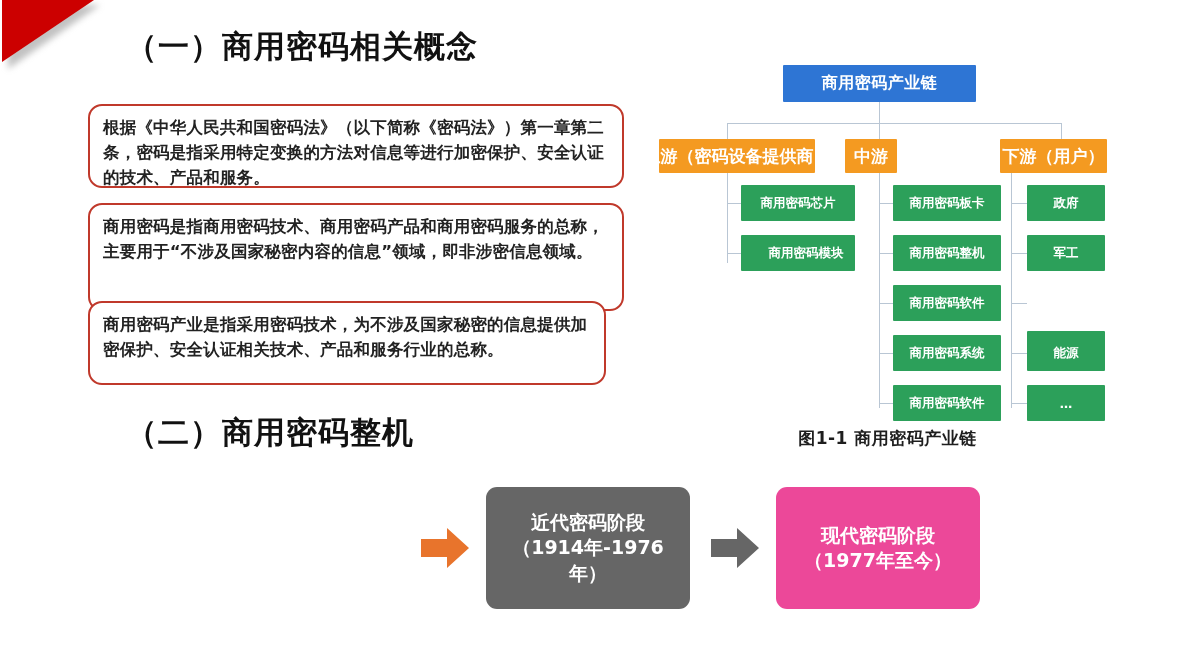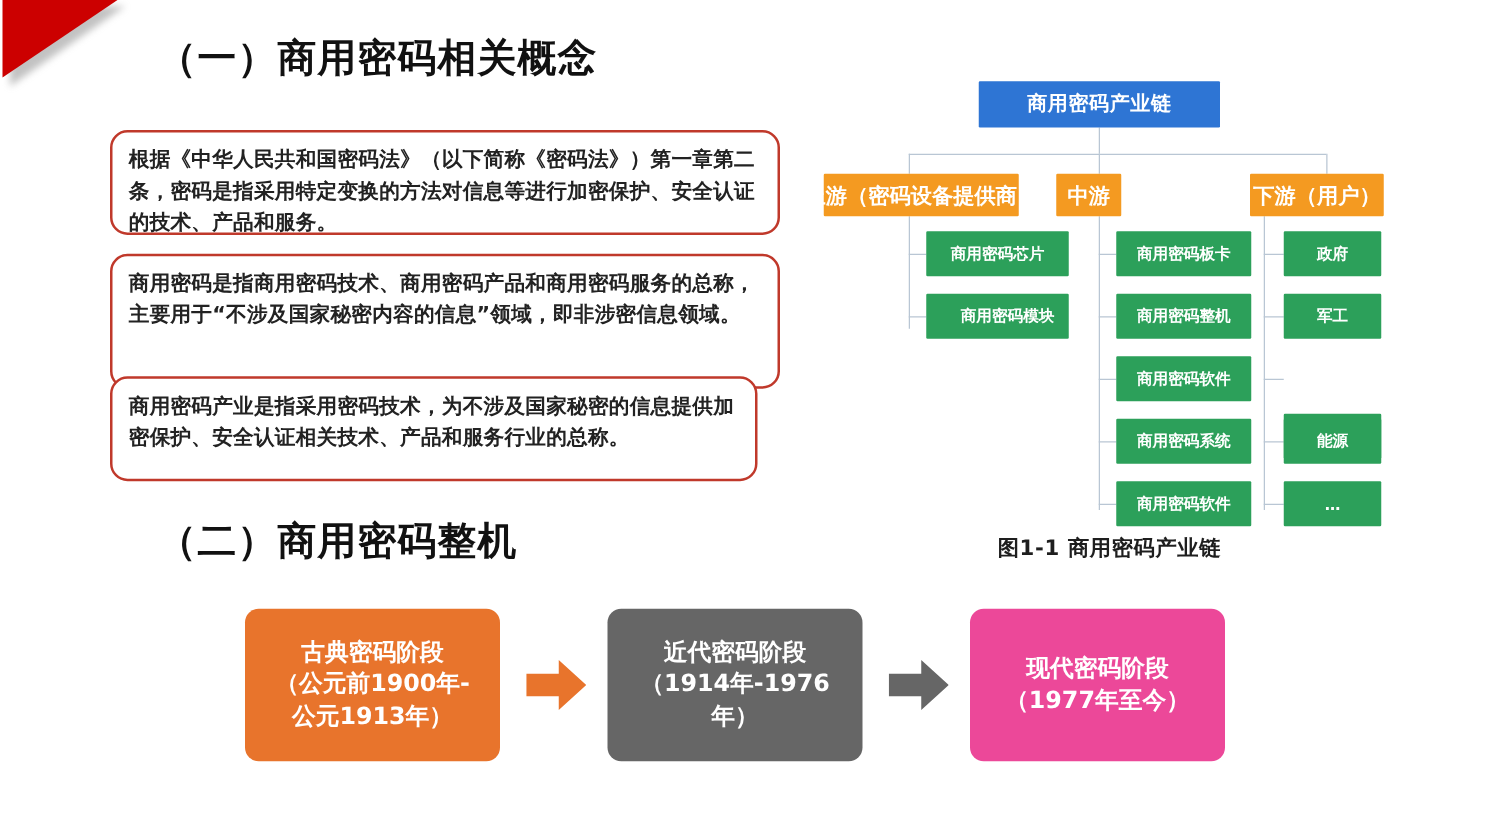--- a/index.html
+++ b/index.html
@@ -225,23 +225,20 @@
   <div class="node node-leaf" style="left:372px; top:275px; width:78px; height:36px;">能源</div>
   <div class="node node-leaf" style="left:372px; top:325px; width:78px; height:36px;">…</div>
 </div>
 
 <div id="chain-caption">图1-1 商用密码产业链</div>
 
 <div class="section-heading" id="heading-two">（二）商用密码整机</div>
 
 <div id="timeline">
 
-  <div class="stage-box" id="stage-box-1">古典密码阶段
-（公元前1900年-
-公元1913年）</div>
 
   <div class="stage-arrow" id="stage-arrow-1">
     <svg viewBox="0 0 48 44" width="48" height="44" aria-hidden="true">
       <polygon points="0,13 26,13 26,2 48,22 26,42 26,31 0,31" fill="#E8742C"></polygon>
     </svg>
   </div>
 
   <div class="stage-box" id="stage-box-2">近代密码阶段
 （1914年-1976年）</div>
 

